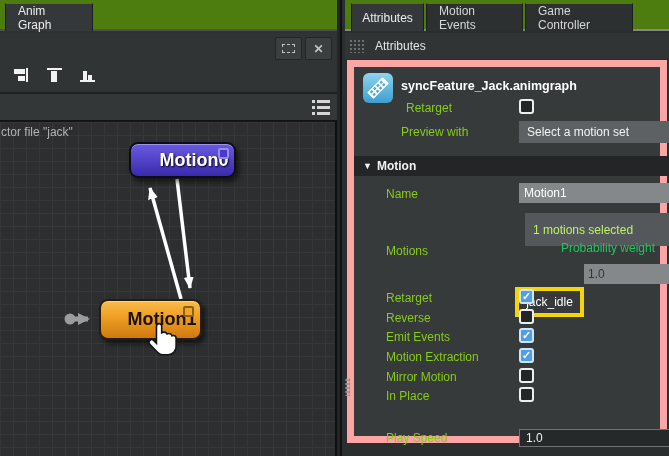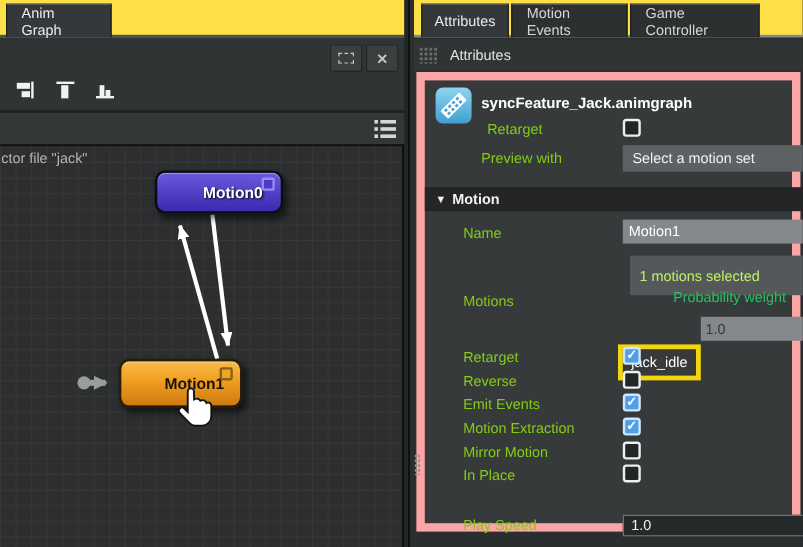--- a/index.html
+++ b/index.html
@@ -3,21 +3,21 @@
 <meta charset="utf-8">
 <style>
   * { margin:0; padding:0; box-sizing:border-box; }
   html,body { width:669px; height:456px; overflow:hidden; }
   body { font-family:"Liberation Sans", sans-serif; background:#2b2e2f; color:#d8d8d8;
          font-size:12px; position:relative; }
   .app { position:absolute; inset:0; }
 
   
   .left-panel { position:absolute; left:0; top:0; width:337px; height:456px; background:#2f3233; }
-  .tabbar { position:absolute; left:0; top:0; right:0; height:31px; background:#fde047;
+  .tabbar { position:absolute; left:0; top:0; right:0; height:31px; background:#4d7c0f;
             border-bottom:2px solid #4e5152; }
   .tab { position:absolute; top:3px; height:28px; background:#35383a; border:1px solid #1c1e1f;
          border-top:1px solid #5f6263; border-bottom:none; color:#ececec;
          display:flex; align-items:center; justify-content:center; padding:0 12px; cursor:pointer; }
   .left-panel .tab { left:5px; width:88px; }
 
   .toolbar { position:absolute; left:0; top:33px; right:0; height:57px; background:#313435; }
   .winbtns { position:absolute; right:5px; top:4px; display:flex; gap:3px; }
   .winbtn { width:27px; height:23px; background:#3c3f40; border:1px solid #232526; border-radius:2px;
             display:flex; align-items:center; justify-content:center; color:#c4c4c4; cursor:pointer; }
@@ -33,21 +33,21 @@
   .graph { position:absolute; left:0; top:120px; width:337px; height:336px;
            background-color:#2c2e2f;
            background-image:linear-gradient(#353738 1px, transparent 1px),
                             linear-gradient(90deg,#353738 1px, transparent 1px);
            background-size:13px 13px;
            border-top:2px solid #131415; border-right:2px solid #0e0f10; overflow:hidden; }
   .graph-note { position:absolute; left:1px; top:3px; color:#b4b4b4; font-size:12px; }
   .edges { position:absolute; inset:0; pointer-events:none; }
 
   .node { position:absolute; border-radius:9px; display:flex; align-items:center; justify-content:center;
-          font-weight:bold; font-size:13px; box-shadow:3px 4px 5px rgba(0,0,0,.55),
+          font-weight:bold; font-size:18px; box-shadow:3px 4px 5px rgba(0,0,0,.55),
           inset 0 1px 0 rgba(255,255,255,.35); cursor:pointer;padding-left:23px; }
   .node-motion0 { left:129px; top:20px; width:107px; height:36px;
                   background:linear-gradient(#6a5ae0,#3a2aae); border:2px solid #0c0c16;
                   color:#fff; text-shadow:1px 1px 2px #000; }
   .node-motion0 .node-sq { position:absolute; right:5px; top:4px; width:11px; height:11px;
                   background:#4a3ac8; border:2px solid #9a8af0; border-radius:2px; }
   .node-motion1 { left:99px; top:177px; width:103px; height:41px;
                   background:linear-gradient(#f8bc4e,#f1a123 40%,#cd7a10); border:2px solid #2a1c06;
                   color:#1a1205; }
   .node-motion1 .node-sq { position:absolute; right:6px; top:5px; width:11px; height:11px;

